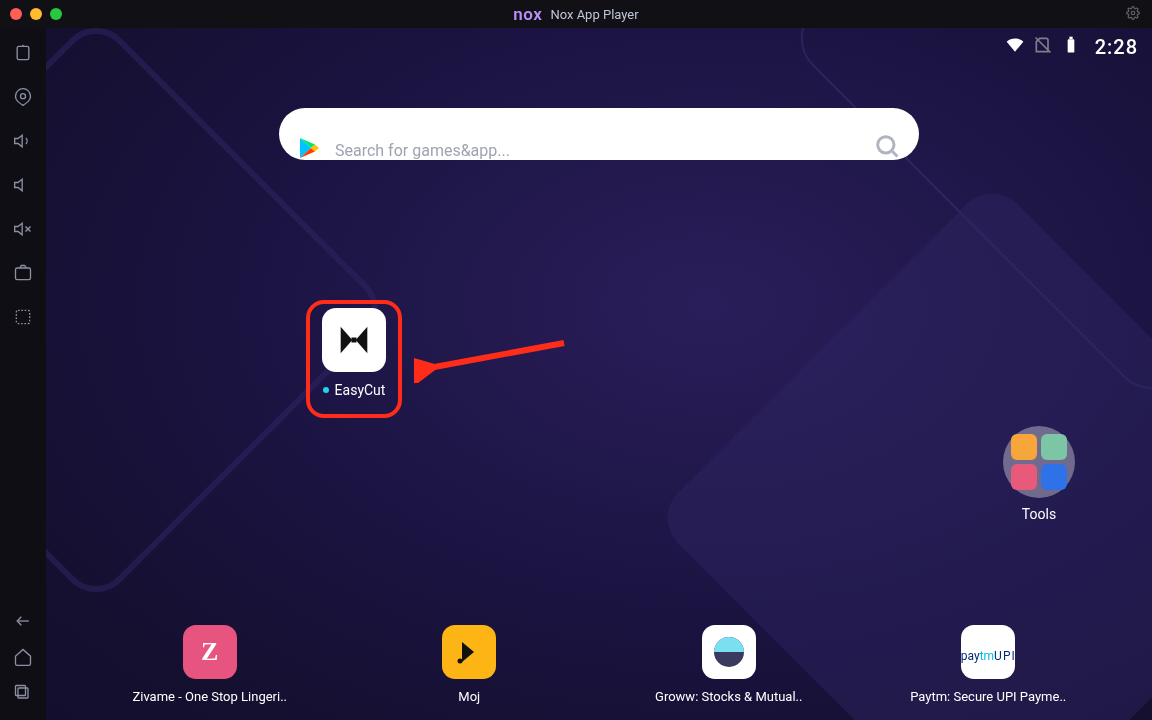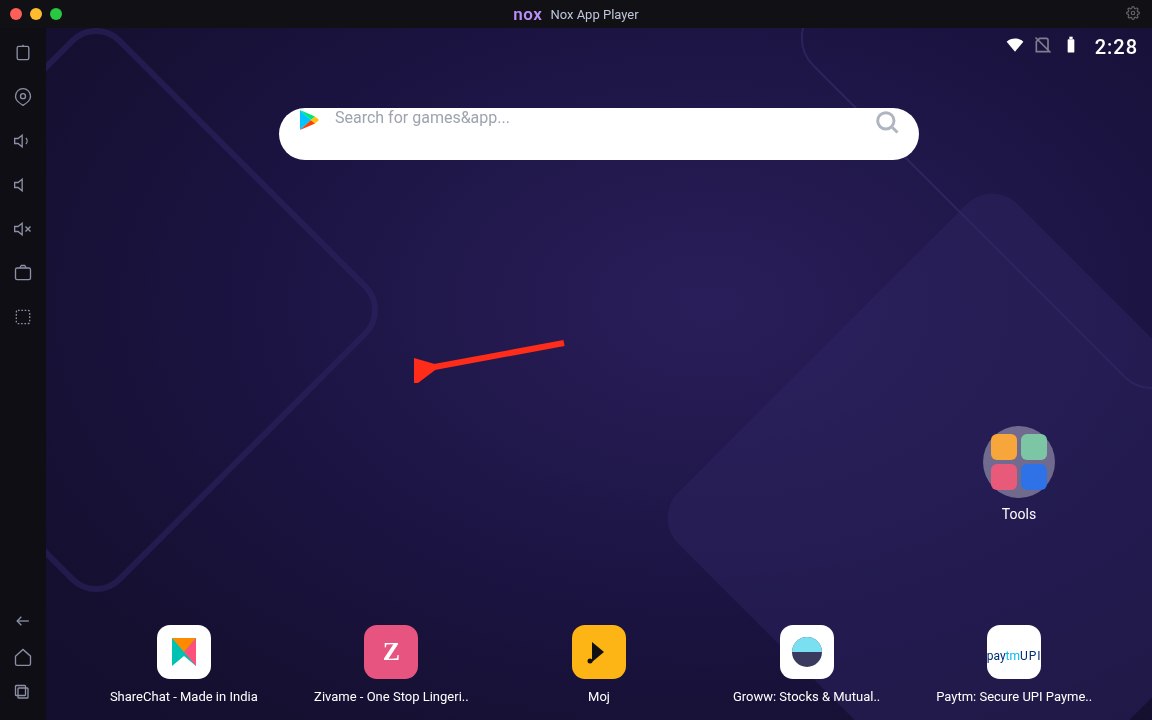--- a/index.html
+++ b/index.html
@@ -30,37 +30,37 @@
   .bgshape1 { position:absolute; width:480px; height:480px; background:#2f2563; border-radius:36px; transform:rotate(45deg); right:-80px; top:250px; opacity:0.45; }
   .bgshape2 { position:absolute; width:420px; height:420px; border:6px solid #2f2563; border-radius:36px; transform:rotate(45deg); left:-160px; bottom:200px; opacity:0.55; }
   .bgshape3 { position:absolute; width:520px; height:520px; border:2px solid rgba(120,100,200,0.18); border-radius:40px; transform:rotate(45deg); right:-260px; top:-250px; }
 
   
   .statusbar { position:absolute; top:0; left:0; right:0; height:38px; display:flex; align-items:center; justify-content:flex-end; gap:8px; padding-right:14px; color:#fff; font-size:20px; font-weight:500;}
   .statusbar .clock { margin-left:6px; letter-spacing:1px; }
   .statusbar svg { width:20px; height:20px; }
 
   
-  .search-wrap { position:absolute; top:80px; left:50%; transform:translateX(-50%); width:640px; height:52px; background:#fff; border-radius:26px; display:flex; align-items:flex-start; padding:0 18px; gap:14px; }
+  .search-wrap { position:absolute; top:80px; left:50%; transform:translateX(-50%); width:640px; height:52px; background:#fff; border-radius:26px; display:flex; align-items:flex-end; padding:0 18px; gap:14px; }
   .play-logo { width:24px; height:24px; }
   .search-wrap input { flex:1; border:none; outline:none; font-size:16px; color:#333; background:transparent; }
   .search-wrap input::placeholder { color:#9ea3b0; }
   .search-icon-wrap { width:28px; height:28px; display:flex; align-items:center; justify-content:center; }
 
   
   .easycut-group { position:absolute; left:268px; top:280px; width:80px; }
   .highlight-box { position:absolute; left:-8px; top:-8px; width:96px; height:118px; border:4px solid #ff2c1a; border-radius:18px; }
   .easycut-icon { width:64px; height:64px; background:#fff; border-radius:14px; display:flex; align-items:center; justify-content:center; margin:0 auto; position:relative; }
   .easycut-icon svg { width:40px; height:40px; }
   .easycut-label { display:flex; align-items:center; justify-content:center; gap:6px; margin-top:10px; color:#fff; font-size:14px; }
   .status-dot { width:6px; height:6px; border-radius:50%; background:#22d3ee; }
   .annotate-arrow { position:absolute; left:368px; top:295px; }
 
   
-  .folder { position:absolute; right:97px; top:398px; text-align:center; color:#fff; }
+  .folder { position:absolute; right:77px; top:398px; text-align:center; color:#fff; }
   .folder-circle { width:72px; height:72px; border-radius:50%; background:rgba(255,255,255,0.35); display:grid; grid-template-columns:1fr 1fr; grid-template-rows:1fr 1fr; padding:8px; gap:4px; margin:0 auto; }
   .mini { border-radius:6px; }
   .mini1{ background:#f6a63a;} .mini2{background:#7cc6a6;} .mini3{background:#e85a7a;} .mini4{background:#2f71e6;}
   .folder-label { margin-top:8px; font-size:14px; }
 
   
   .dock { position:absolute; left:0; right:0; bottom:16px; display:flex; justify-content:space-around; padding:0 34px; }
   .dock-item { width:160px; text-align:center; color:#fff; cursor:pointer; }
   .dock-item .dicon { width:54px; height:54px; border-radius:13px; margin:0 auto 10px; display:flex; align-items:center; justify-content:center; font-weight:700; }
   .dock-item .dlabel { font-size:13px; white-space:nowrap; overflow:hidden; text-overflow:ellipsis; }
@@ -196,20 +196,35 @@
       </span>
       <input placeholder="Search for games&amp;app..." style="">
       <span class="search-icon-wrap">
         <svg viewBox="0 0 24 24" fill="none" stroke="#b0b3c0" stroke-width="2.5">
             <circle cx="11" cy="11" r="7"></circle>
             <line x1="21" y1="21" x2="16.65" y2="16.65"></line>
           </svg>
       </span>
     </div>
 
+    <div class="easycut-group">
+      <div class="highlight-box"></div>
+      <div class="easycut-icon">
+        <svg viewBox="0 0 48 48">
+            <rect x="0" y="0" width="48" height="48" rx="10" fill="#fff"></rect>
+          <path d="M8 8 L22 24 L8 40 Z" fill="#111"></path>
+          <path d="M40 8 L26 24 L40 40 Z" fill="#111"></path>
+          <rect x="21" y="21" width="6" height="6" fill="#111"></rect>
+        </svg>
+      </div>
+      <div class="easycut-label">
+        <span class="status-dot"></span>
+        <span>EasyCut</span>
+      </div>
+    </div>
 
     <svg class="annotate-arrow" width="160" height="60">
       <defs>
           <marker id="ah" markerWidth="12" markerHeight="12" refX="2" refY="6" orient="auto">
         <path d="M12 0 L0 6 L12 12 Z" fill="#ff2c1a"></path>
           </marker>
         </defs>
       <line x1="150" y1="20" x2="15" y2="45" stroke="#ff2c1a" stroke-width="6" marker-end="url(#ah)"></line>
     </svg>
 
@@ -218,30 +233,20 @@
         <div class="mini mini1"></div>
         <div class="mini mini2"></div>
         <div class="mini mini3"></div>
         <div class="mini mini4"></div>
       </div>
       <div class="folder-label">Tools</div>
     </div>
 
     <div class="dock">
 
-      <div class="dock-item">
-        <div class="dicon ic-share">
-          <svg width="40" height="40" viewBox="0 0 40 40">
-              <path d="M8 6h24v28L20 24 8 34z" fill="#00c2b2"></path>
-              <path d="M8 6h24L20 20z" fill="#ff8a00"></path>
-              <path d="M20 20L32 6v28z" fill="#ff4f7b"></path>
-            </svg>
-        </div>
-        <div class="dlabel">ShareChat - Made in India</div>
-      </div>
 
       <div class="dock-item">
         <div class="dicon ic-zivame">Z</div>
         <div class="dlabel">Zivame - One Stop Lingeri..</div>
       </div>
 
       <div class="dock-item">
         <div class="dicon ic-moj">
           <svg width="36" height="36" viewBox="0 0 36 36">
               <path d="M6 6h24v24H6z" fill="#fdb515"></path>

